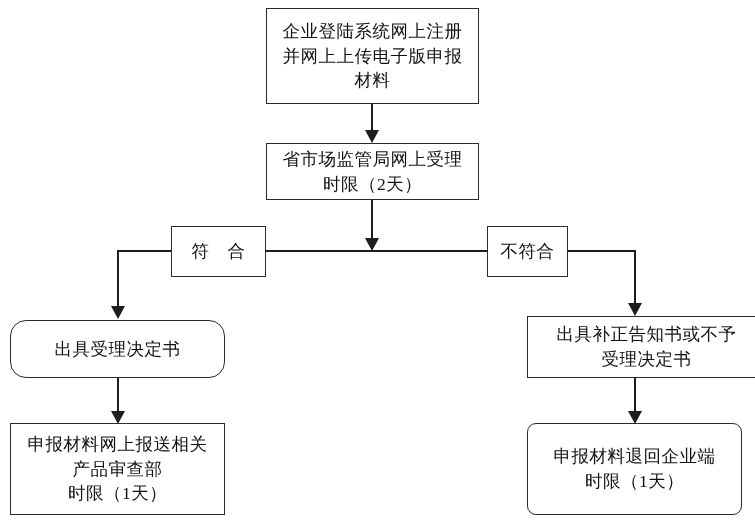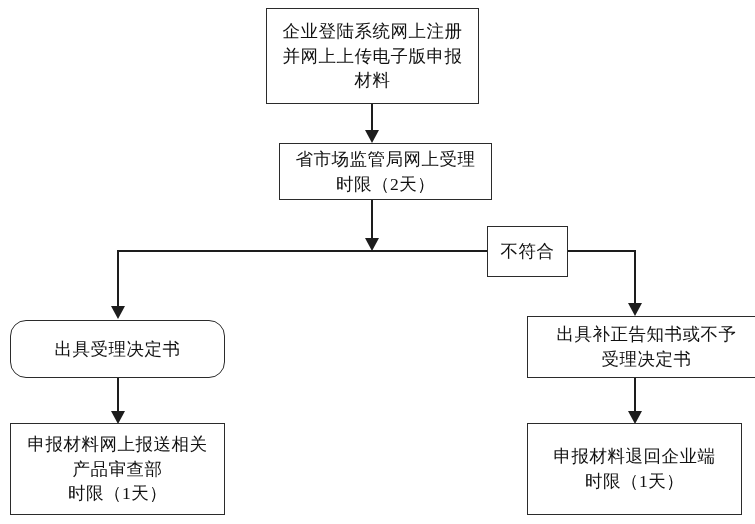--- a/index.html
+++ b/index.html
@@ -62,28 +62,29 @@
 
 <div id="canvas">
 
   <div class="node" style="left:266px; top:8px; width:213px; height:96px;">企业登陆系统网上注册
 并网上上传电子版申报
 材料</div>
 
   <div class="vline" style="left:371px; top:104px; height:28px;"></div>
   <div class="arrowhead" style="left:365px; top:130px;"></div>
 
-  <div class="node" style="left:266px; top:143px; width:213px; height:57px;margin-left:13px;">省市场监管局网上受理
+  <div class="node" style="left:266px; top:143px; width:213px; height:57px;">省市场监管局网上受理
 时限（2天）</div>
 
   <div class="vline" style="left:371px; top:200px; height:38px;"></div>
   <div class="arrowhead" style="left:365px; top:238px;"></div>
 
   <div class="hline" style="left:118px; top:250px; width:518px;"></div>
 
+  <div class="node decision" style="left:171px; top:226px; width:95px; height:51px;">符　合</div>
 
   <div class="node decision" style="left:487px; top:226px; width:81px; height:51px;">不符合</div>
 
   <div class="vline" style="left:117px; top:250px; height:58px;"></div>
   <div class="arrowhead" style="left:111px; top:306px;"></div>
 
   <div class="hline" style="left:582px; top:250px; width:54px;"></div>
   <div class="vline" style="left:634px; top:250px; height:55px;"></div>
   <div class="arrowhead" style="left:628px; top:303px;"></div>
 
@@ -95,16 +96,16 @@
   <div class="vline" style="left:117px; top:378px; height:35px;"></div>
   <div class="arrowhead" style="left:111px; top:411px;"></div>
 
   <div class="vline" style="left:634px; top:378px; height:35px;"></div>
   <div class="arrowhead" style="left:628px; top:411px;"></div>
 
   <div class="node" style="left:10px; top:423px; width:215px; height:92px;">申报材料网上报送相关
 产品审查部
 时限（1天）</div>
 
-  <div class="node" style="left:527px; top:423px; width:215px; height:92px;">申报材料退回企业端
+  <div class="node" style="left:527px; top:423px; width:215px; height:92px;border-radius:9px;">申报材料退回企业端
 时限（1天）</div>
 
 </div>
 
 </body></html>

